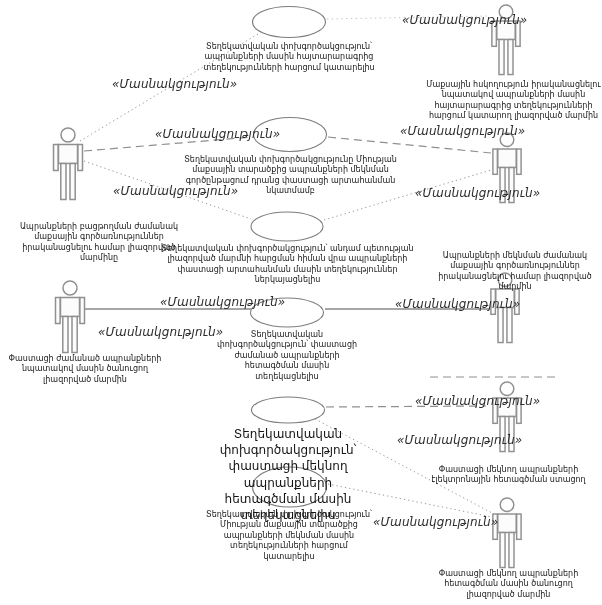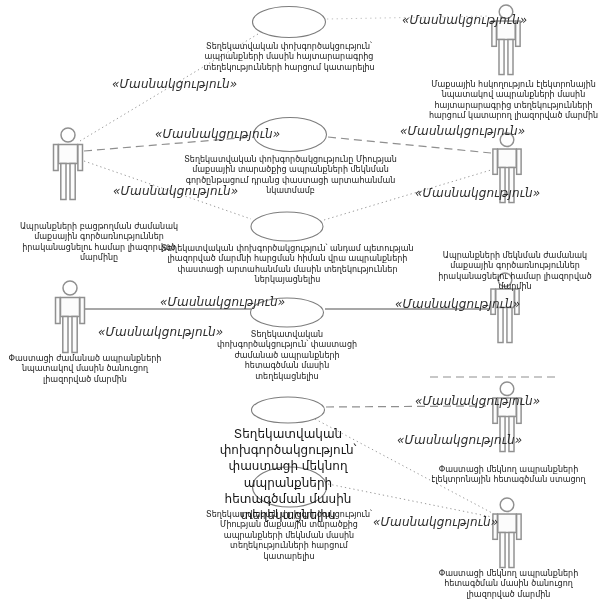--- a/index.html
+++ b/index.html
@@ -105,21 +105,21 @@
   <div class="actor" style="left:489px;top:4px;">
     <svg width="34" height="72" viewBox="0 0 34 74">
       <circle class="fig-head" cx="17" cy="8" r="7"></circle>
       <rect class="fig-part" x="7.5" y="17.5" width="19" height="19"></rect>
       <rect class="fig-part" x="2.5" y="17.5" width="4.6" height="26"></rect>
       <rect class="fig-part" x="26.9" y="17.5" width="4.6" height="26"></rect>
       <rect class="fig-part" x="9.8" y="36.5" width="5.2" height="36"></rect>
       <rect class="fig-part" x="19" y="36.5" width="5.2" height="36"></rect>
     </svg>
   </div>
-  <div class="actor-label" style="left:425px;top:80px;width:177px;">Մաքսային հսկողություն էլեկտրոնային նպատակով ապրանքների մասին հայտարարագրից տեղեկությունների հարցում կատարող լիազորված մարմին</div>
+  <div class="actor-label" style="left:425px;top:80px;width:177px;">Մաքսային հսկողություն իրականացնելու նպատակով ապրանքների մասին հայտարարագրից տեղեկությունների հարցում կատարող լիազորված մարմին</div>
 
   <div class="actor" style="left:490px;top:132px;">
     <svg width="34" height="72" viewBox="0 0 34 74">
       <circle class="fig-head" cx="17" cy="8" r="7"></circle>
       <rect class="fig-part" x="7.5" y="17.5" width="19" height="19"></rect>
       <rect class="fig-part" x="2.5" y="17.5" width="4.6" height="26"></rect>
       <rect class="fig-part" x="26.9" y="17.5" width="4.6" height="26"></rect>
       <rect class="fig-part" x="9.8" y="36.5" width="5.2" height="36"></rect>
       <rect class="fig-part" x="19" y="36.5" width="5.2" height="36"></rect>
     </svg>

